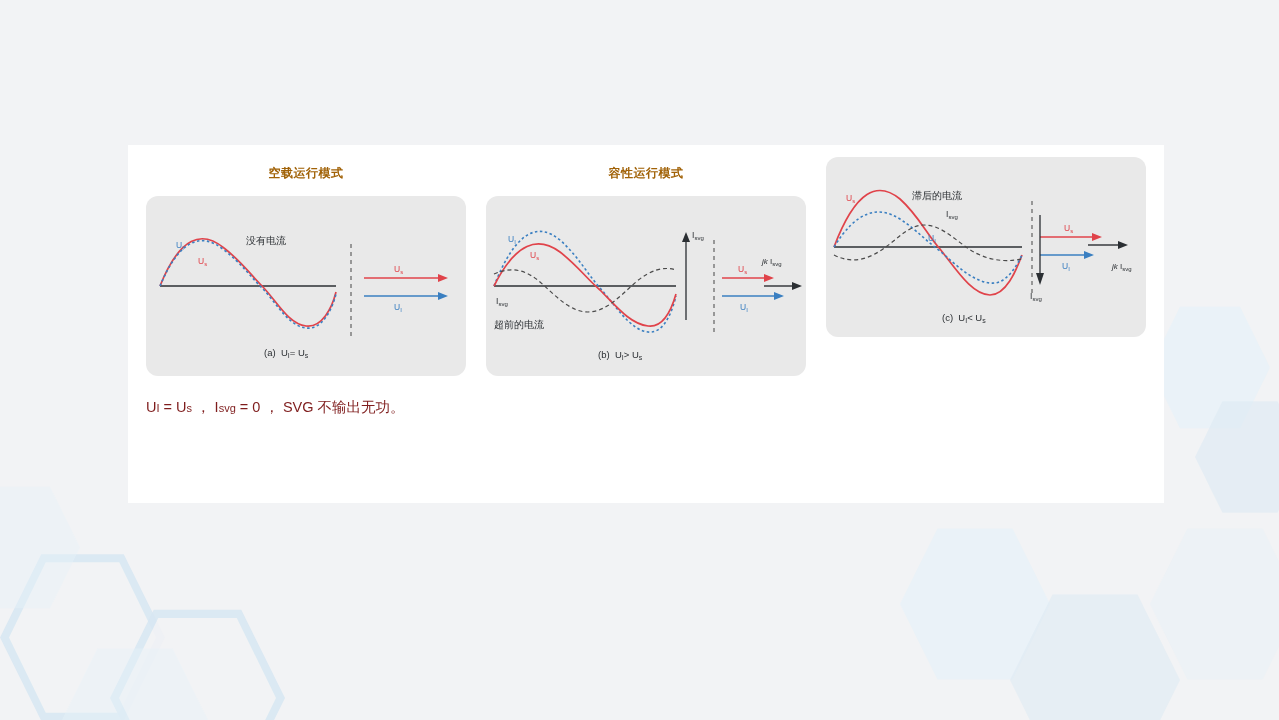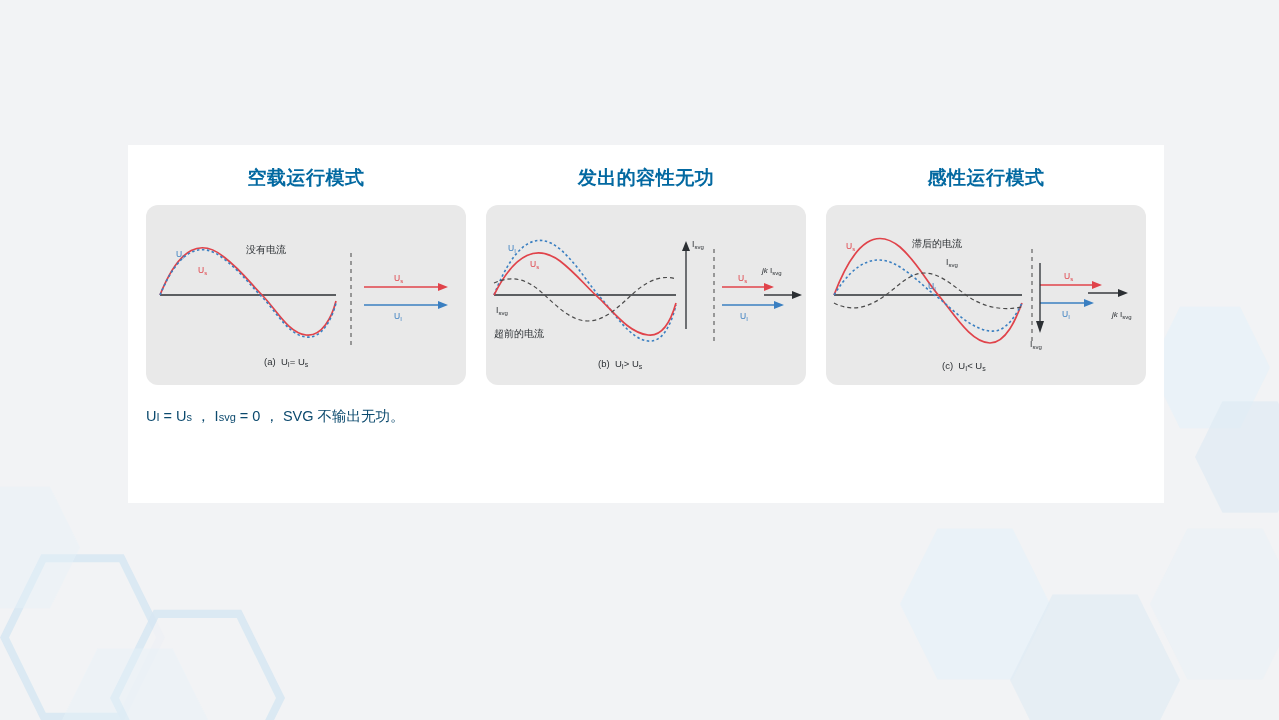--- a/index.html
+++ b/index.html
@@ -62,38 +62,38 @@
   }
   .col {
     flex: 1 1 0;
     padding: 0 10px;
     box-sizing: border-box;
     display: flex;
     flex-direction: column;
   }
   .col-title {
     text-align: center;
-    font-size: 19px;
+    font-size: 12px;
     font-weight: bold;
-    color: #0369a1;
+    color: #a16207;
     letter-spacing: .5px;
     margin: 8px 0 14px 0;
   }
   .panel {
     background: #e9e9e9;
     border-radius: 12px;
     height: 180px;
     position: relative;
   }
   .panel svg { display: block; }
   .caption {
     margin-top: 16px;
     font-size: 14.5px;
     line-height: 30px;
-    color: #0c4a6e;
+    color: #7f1d1d;
   }
   .caption .sub { font-size: 11px; }
   .cap-center { }
 
   
 </style>
 </head>
 <body>
 
 <div class="bg-layer">
@@ -141,21 +141,21 @@
             (a)&nbsp; U<tspan font-size="7" dy="2">I</tspan><tspan font-size="9.5" dy="-2">= U</tspan><tspan font-size="7" dy="2">s</tspan>
           </text>
         </svg>
       </div>
       <div class="caption cap-center">
         <span>U<span class="sub">I</span> = U<span class="sub">s</span> ， I<span class="sub">svg</span> = 0 ， SVG 不输出无功。</span>
       </div>
     </div>
 
     <div class="col">
-      <div class="col-title">发出的容性无功</div>
+      <div class="col-title">容性运行模式</div>
       <div class="panel">
         <svg width="100%" height="180" viewBox="0 0 320 180">
           <line x1="8" y1="90" x2="190" y2="90" stroke="#2b2f33" stroke-width="1.4"></line>
 
           <path d="M8,90 C30,34 52,26 74,44 C92,60 100,76 114,92 C130,110 144,134 162,136 C178,138 186,116 190,100" fill="none" stroke="#3a7fc1" stroke-width="1.6" stroke-dasharray="2.5,2.5"></path>
 
           <path d="M8,90 C30,46 52,40 74,56 C92,70 100,82 114,94 C130,110 144,128 162,130 C178,132 186,112 190,98" fill="none" stroke="#e0434a" stroke-width="1.7"></path>
 
           <path d="M8,78 C26,70 40,74 54,86 C70,100 84,116 102,116 C120,116 134,100 150,86 C164,74 178,70 190,74" fill="none" stroke="#4a4a4a" stroke-width="1.2" stroke-dasharray="4,3"></path>
           <text x="22" y="46" font-size="8.5" fill="#3a7fc1" font-family="Liberation Sans, sans-serif">U<tspan font-size="6" dy="2">I</tspan></text>
@@ -182,21 +182,20 @@
           <text x="276" y="68" font-size="8" fill="#2b2f33" font-family="Liberation Sans, sans-serif"><tspan font-style="italic">jk</tspan> I<tspan font-size="6" dy="2">svg</tspan></text>
 
           <text x="112" y="162" font-size="9.5" fill="#2b2f33" font-family="Liberation Sans, sans-serif">
             (b)&nbsp; U<tspan font-size="7" dy="2">I</tspan><tspan font-size="9.5" dy="-2">&gt; U</tspan><tspan font-size="7" dy="2">s</tspan>
           </text>
         </svg>
       </div>
     </div>
 
     <div class="col">
-      <div class="col-title">感性运行模式</div>
       <div class="panel">
         <svg width="100%" height="180" viewBox="0 0 320 180">
           <line x1="8" y1="90" x2="196" y2="90" stroke="#2b2f33" stroke-width="1.4"></line>
 
           <path d="M8,90 C30,32 52,24 74,42 C92,58 100,76 114,92 C130,112 146,138 164,138 C180,138 190,114 196,98" fill="none" stroke="#e0434a" stroke-width="1.7"></path>
 
           <path d="M8,90 C30,54 52,48 74,62 C92,74 100,84 114,94 C130,108 146,124 164,126 C180,128 190,110 196,98" fill="none" stroke="#3a7fc1" stroke-width="1.6" stroke-dasharray="2.5,2.5"></path>
 
           <path d="M8,98 C24,106 38,104 54,94 C70,84 82,68 98,68 C116,68 130,84 146,94 C160,102 176,106 196,102" fill="none" stroke="#4a4a4a" stroke-width="1.2" stroke-dasharray="4,3"></path>
           <text x="20" y="44" font-size="8.5" fill="#e0434a" font-family="Liberation Sans, sans-serif">U<tspan font-size="6" dy="2">s</tspan></text>

